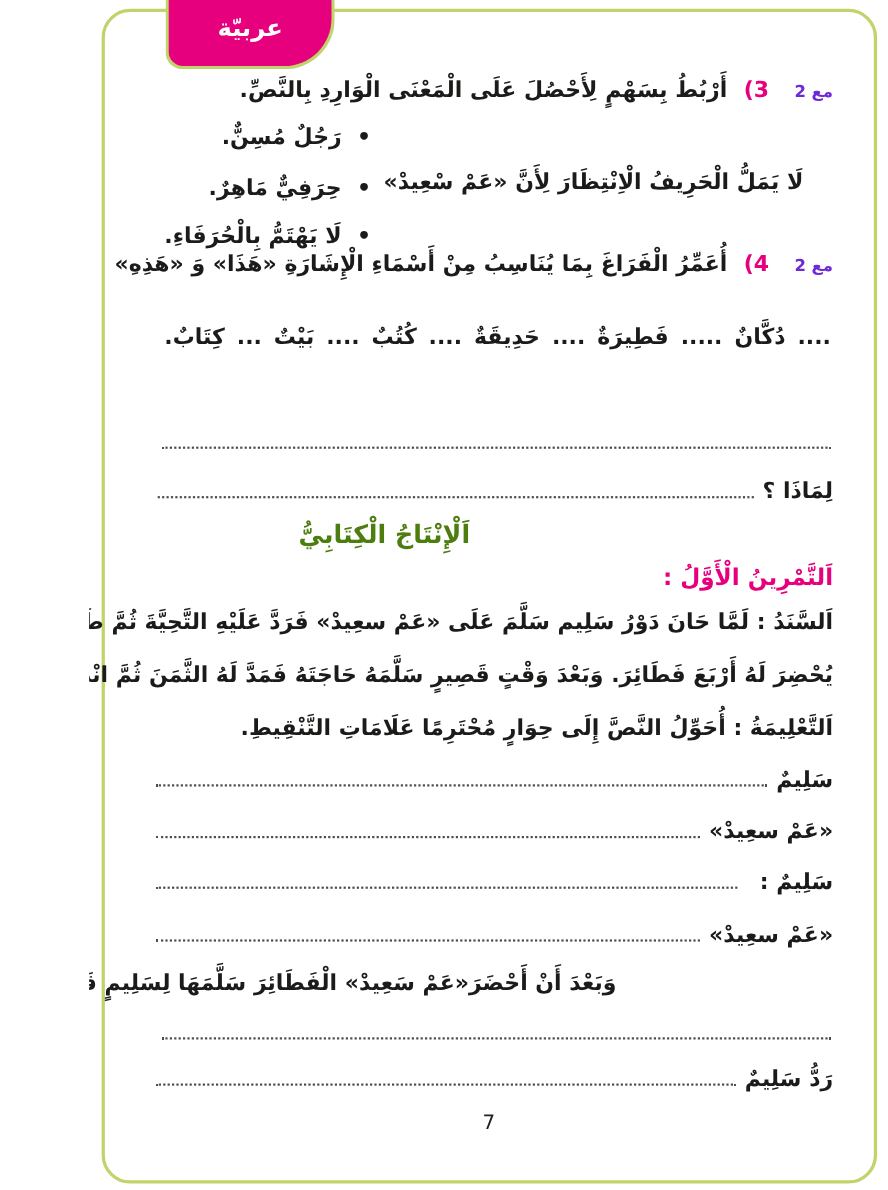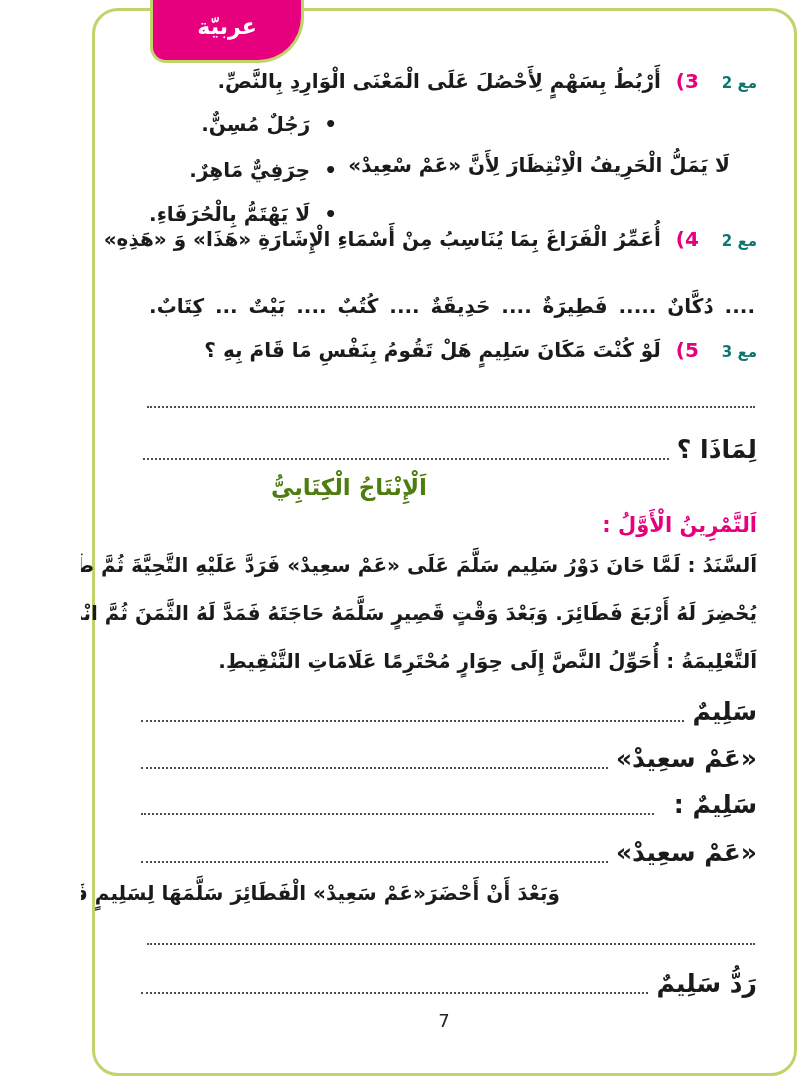--- a/index.html
+++ b/index.html
@@ -5,29 +5,29 @@
   html,body{margin:0;padding:0;background:#fff;}
   .page{position:relative;width:726px;height:1082px;background:#ffffff;overflow:hidden;
         font-family:"DejaVu Sans",sans-serif;color:#1c1b1a;}
   .page-border{position:absolute;left:11px;top:8px;right:10px;bottom:6px;
         border:3px solid #c1d46b;border-radius:26px;}
   .badge{position:absolute;left:69px;top:-4px;width:148px;height:64px;
         background:#e6007e;border:3px solid #c1d46b;border-top:none;
         border-radius:0 0 46px 16px;display:flex;align-items:center;justify-content:center;}
   .badge span{color:#ffffff;font-size:22px;font-weight:bold;padding-bottom:4px;}
   .row{position:absolute;white-space:nowrap;font-size:20px;font-weight:bold;line-height:1.55;}
-  .crit{font-size:15px;font-weight:bold;color:#0f766e;margin-left:16px;}
+  .crit{font-size:15px;font-weight:bold;color:#6d28d9;margin-left:16px;}
   .qnum{color:#e6007e;font-weight:bold;margin-left:8px;}
   .bullet-row{position:absolute;white-space:nowrap;font-size:20px;font-weight:bold;}
   .bullet-dot{margin-left:7px;}
   .fill-row{position:absolute;display:flex;justify-content:space-between;align-items:baseline;
         font-size:20px;font-weight:bold;}
   .dotline{position:absolute;border-bottom:2px dotted #4d4d4d;height:0;}
   .label-dot-row{position:absolute;display:flex;align-items:flex-end;
-        font-size:25px;font-weight:bold;}
+        font-size:20px;font-weight:bold;}
   .label-dot-row .lbl{flex:0 0 auto;line-height:1.4;}
   .dotfill{flex:1 1 auto;border-bottom:2px dotted #4d4d4d;margin:0 8px 7px 0;}
   .heading{position:absolute;color:#4d7c0f;font-size:23px;font-weight:bold;white-space:nowrap;}
   .subheading{position:absolute;color:#e6007e;font-size:21px;font-weight:bold;white-space:nowrap;}
   .pagenum{position:absolute;left:0;right:0;text-align:center;font-size:18px;
         font-weight:normal;color:#222;}
 </style>
 </head>
 <body>
 
@@ -73,25 +73,20 @@
     <span>....</span>
     <span>حَدِيقَةٌ</span>
     <span>....</span>
     <span>كُتُبٌ</span>
     <span>....</span>
     <span>بَيْتٌ</span>
     <span>...</span>
     <span>كِتَابٌ.</span>
   </div>
 
-  <div class="row" style="top:335px;right:50px;">
-    <span class="crit">مع 3</span>
-    <span class="qnum" dir="ltr">(5</span>
-    <span>لَوْ كُنْتَ مَكَانَ سَلِيمٍ هَلْ تَقُومُ بِنَفْسِ مَا قَامَ بِهِ ؟</span>
-  </div>
 
   <div class="dotline" style="top:406px;left:66px;right:52px;"></div>
 
   <div class="label-dot-row" style="top:432px;left:62px;right:50px;">
     <span class="lbl">لِمَاذَا ؟</span>
     <span class="dotfill"></span>
   </div>
 
   <div class="heading" style="top:474px;right:380px;">اَلْإِنْتَاجُ الْكِتَابِيُّ</div>
   <div class="subheading" style="top:513px;right:50px;">اَلتَّمْرِينُ الْأَوَّلُ :</div>

